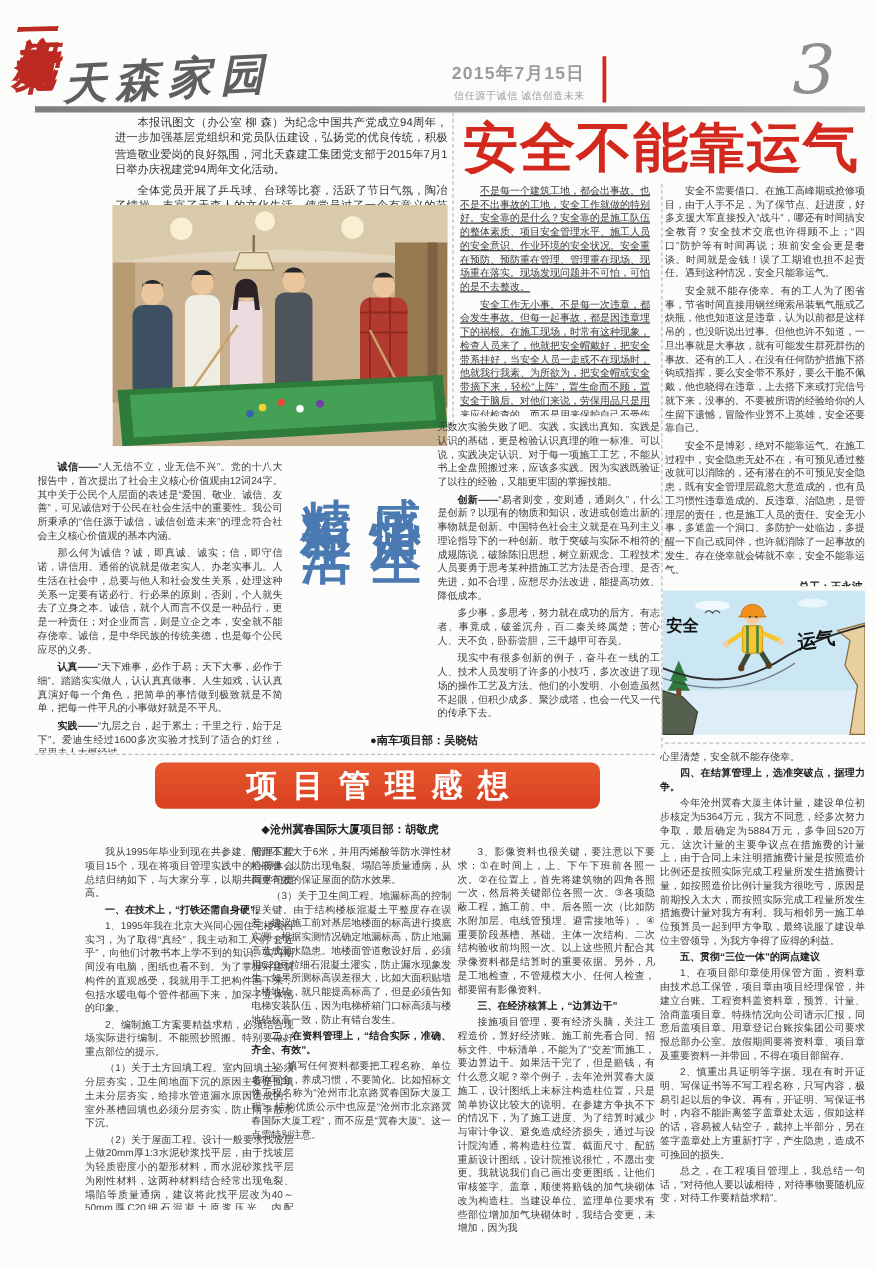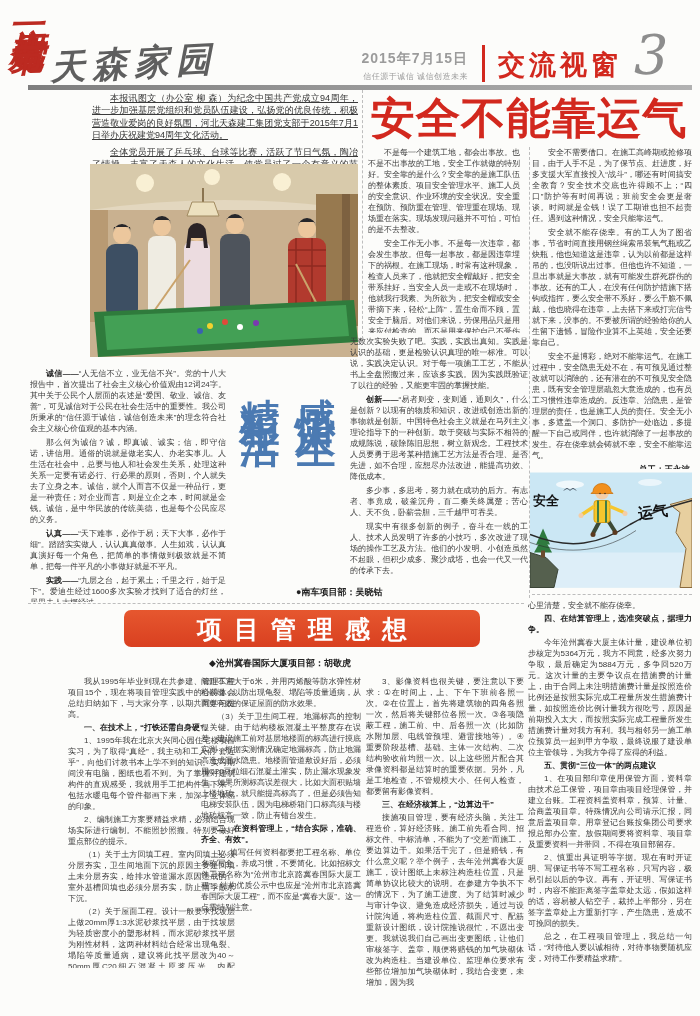--- a/index.html
+++ b/index.html
@@ -23,27 +23,27 @@
   p.para .lead{font-weight:bold;color:#222;}
   p.head{font-weight:bold;color:#222;}
   p.noind{text-indent:0;}
   .roomy p.para{margin-bottom:3px;}
   .intro p.para{font-size:9px;line-height:12.4px;margin-bottom:4px;color:#333;}
   .sig{text-align:right;font-weight:bold;font-size:8.5px;color:#222;margin-top:3px;padding-right:2px;}
   
   .party-title{left:30px;top:92px;width:58px;height:272px;writing-mode:vertical-rl;text-orientation:upright;
                font-family:"DejaVu Serif","Liberation Serif",serif;font-style:italic;font-weight:bold;
                font-size:35px;line-height:58px;letter-spacing:2px;color:#bc2a21;transform:rotate(-1.5deg);}
-  .party-intro{left:92px;top:92px;width:266px;height:72px;text-decoration:underline;}
+  .party-intro{left:92px;top:92px;width:266px;height:72px;}
   .photo{left:90px;top:164px;width:268px;height:193px;}
   
   .safety-headline{left:366px;top:90px;width:326px;height:54px;font-size:43px;font-weight:900;
                    color:#d2281e;letter-spacing:1px;text-align:center;transform:scaleX(1.03);
                    transform-origin:center;}
-  .s-col1{left:368px;top:147px;width:152px;height:186px;}
+  .s-col1{left:368px;top:147px;width:152px;height:186px;text-decoration:underline;}
   .s-col2{left:532px;top:147px;width:160px;height:322px;}
   .cartoon{left:530px;top:472px;width:162px;height:116px;}
   
   .insight-title{left:232px;top:366px;width:112px;height:238px;writing-mode:vertical-rl;
                  text-orientation:upright;white-space:pre-line;
                  font-family:"DejaVu Serif","Liberation Serif",serif;font-weight:bold;
                  font-size:40px;line-height:56px;letter-spacing:10px;color:#4b7ab2;}
   .i-left{left:30px;top:368px;width:196px;height:234px;}
   .i-right{left:350px;top:336px;width:178px;height:250px;}
   .insight-byline{left:296px;top:586px;font-weight:bold;font-size:9px;color:#222;}
@@ -64,21 +64,20 @@
 <body>
 
 <div id="page">
 
   <div class="abs masthead">天森家园</div>
   <div class="abs dateb">
     <div class="d">2015年7月15日</div>
     <div class="s">信任源于诚信  诚信创造未来</div>
   </div>
   <div class="abs red-bar"></div>
-  <div class="abs section">交流视窗</div>
   <div class="abs pageno">3</div>
   <div class="abs rule"></div>
 
   <div class="party-title">庆祝七一建党节</div>
   <div class="col intro party-intro">
       <p class="para">本报讯图文（办公室 柳 森）为纪念中国共产党成立94周年，进一步加强基层党组织和党员队伍建设，弘扬党的优良传统，积极营造敬业爱岗的良好氛围，河北天森建工集团党支部于2015年7月1日举办庆祝建党94周年文化活动。</p>
       <p class="para">全体党员开展了乒乓球、台球等比赛，活跃了节日气氛，陶冶了情操，丰富了天森人的文化生活，使党员过了一个有意义的节日。</p>
     </div>
 
   <svg class="abs photo" viewBox="0 0 268 193" xmlns="http://www.w3.org/2000/svg">
@@ -175,21 +174,21 @@
         <circle cx="75" cy="21" r="0.8" fill="#333"></circle>
     </g>
     <text x="3" y="32" font-size="13" font-weight="bold" fill="#111">安全</text>
     <text x="108" y="44" font-size="15" font-weight="bold" fill="#111" transform="rotate(-8 126 40)">运气</text>
   </svg>
 
   <div class="abs insight-title">感悟人生
 精彩生活</div>
   <div class="col roomy i-left">
       <p class="para"><span class="lead">诚信——</span>“人无信不立，业无信不兴”。党的十八大报告中，首次提出了社会主义核心价值观由12词24字。其中关于公民个人层面的表述是“爱国、敬业、诚信、友善”，可见诚信对于公民在社会生活中的重要性。我公司所秉承的“信任源于诚信，诚信创造未来”的理念符合社会主义核心价值观的基本内涵。</p>
-      <p class="para">那么何为诚信？诚，即真诚、诚实；信，即守信诺，讲信用。通俗的说就是做老实人、办老实事儿。人生活在社会中，总要与他人和社会发生关系，处理这种关系一定要有诺必行、行必果的原则，否则，个人就失去了立身之本。诚信，就个人而言不仅是一种品行，更是一种责任；对企业而言，则是立企之本，时间就是金钱。诚信，是中华民族的传统美德，也是每个公民应尽的义务。</p>
+      <p class="para">那么何为诚信？诚，即真诚、诚实；信，即守信诺，讲信用。通俗的说就是做老实人、办老实事儿。人生活在社会中，总要与他人和社会发生关系，处理这种关系一定要有诺必行、行必果的原则，否则，个人就失去了立身之本。诚信，就个人而言不仅是一种品行，更是一种责任；对企业而言，则是立企之本，安全就不能存侥幸。诚信，是中华民族的传统美德，也是每个公民应尽的义务。</p>
       <p class="para"><span class="lead">认真——</span>“天下难事，必作于易；天下大事，必作于细”。踏踏实实做人，认认真真做事。人生如戏，认认真真演好每一个角色，把简单的事情做到极致就是不简单，把每一件平凡的小事做好就是不平凡。</p>
       <p class="para"><span class="lead">实践——</span>“九层之台，起于累土；千里之行，始于足下”。爱迪生经过1600多次实验才找到了适合的灯丝，居里夫人大概经过</p>
     </div>
   <div class="col roomy i-right">
       <p class="para noind">无数次实验失败了吧。实践，实践出真知。实践是认识的基础，更是检验认识真理的唯一标准。可以说，实践决定认识。对于每一项施工工艺，不能从书上全盘照搬过来，应该多实践。因为实践既验证了以往的经验，又能更牢固的掌握技能。</p>
       <p class="para"><span class="lead">创新——</span>“易者则变，变则通，通则久”，什么是创新？以现有的物质和知识，改进或创造出新的事物就是创新。中国特色社会主义就是在马列主义理论指导下的一种创新。敢于突破与实际不相符的成规陈说，破除陈旧思想，树立新观念。工程技术人员要勇于思考某种措施工艺方法是否合理、是否先进，如不合理，应想尽办法改进，能提高功效、降低成本。</p>
       <p class="para">多少事，多思考，努力就在成功的后方。有志者、事竟成，破釜沉舟，百二秦关终属楚；苦心人、天不负，卧薪尝胆，三千越甲可吞吴。</p>
       <p class="para">现实中有很多创新的例子，奋斗在一线的工人、技术人员发明了许多的小技巧，多次改进了现场的操作工艺及方法。他们的小发明、小创造虽然不起眼，但积少成多、聚沙成塔，也会一代又一代的传承下去。</p>
     </div>
   <div class="abs insight-byline">●南车项目部：吴晓钴</div>

